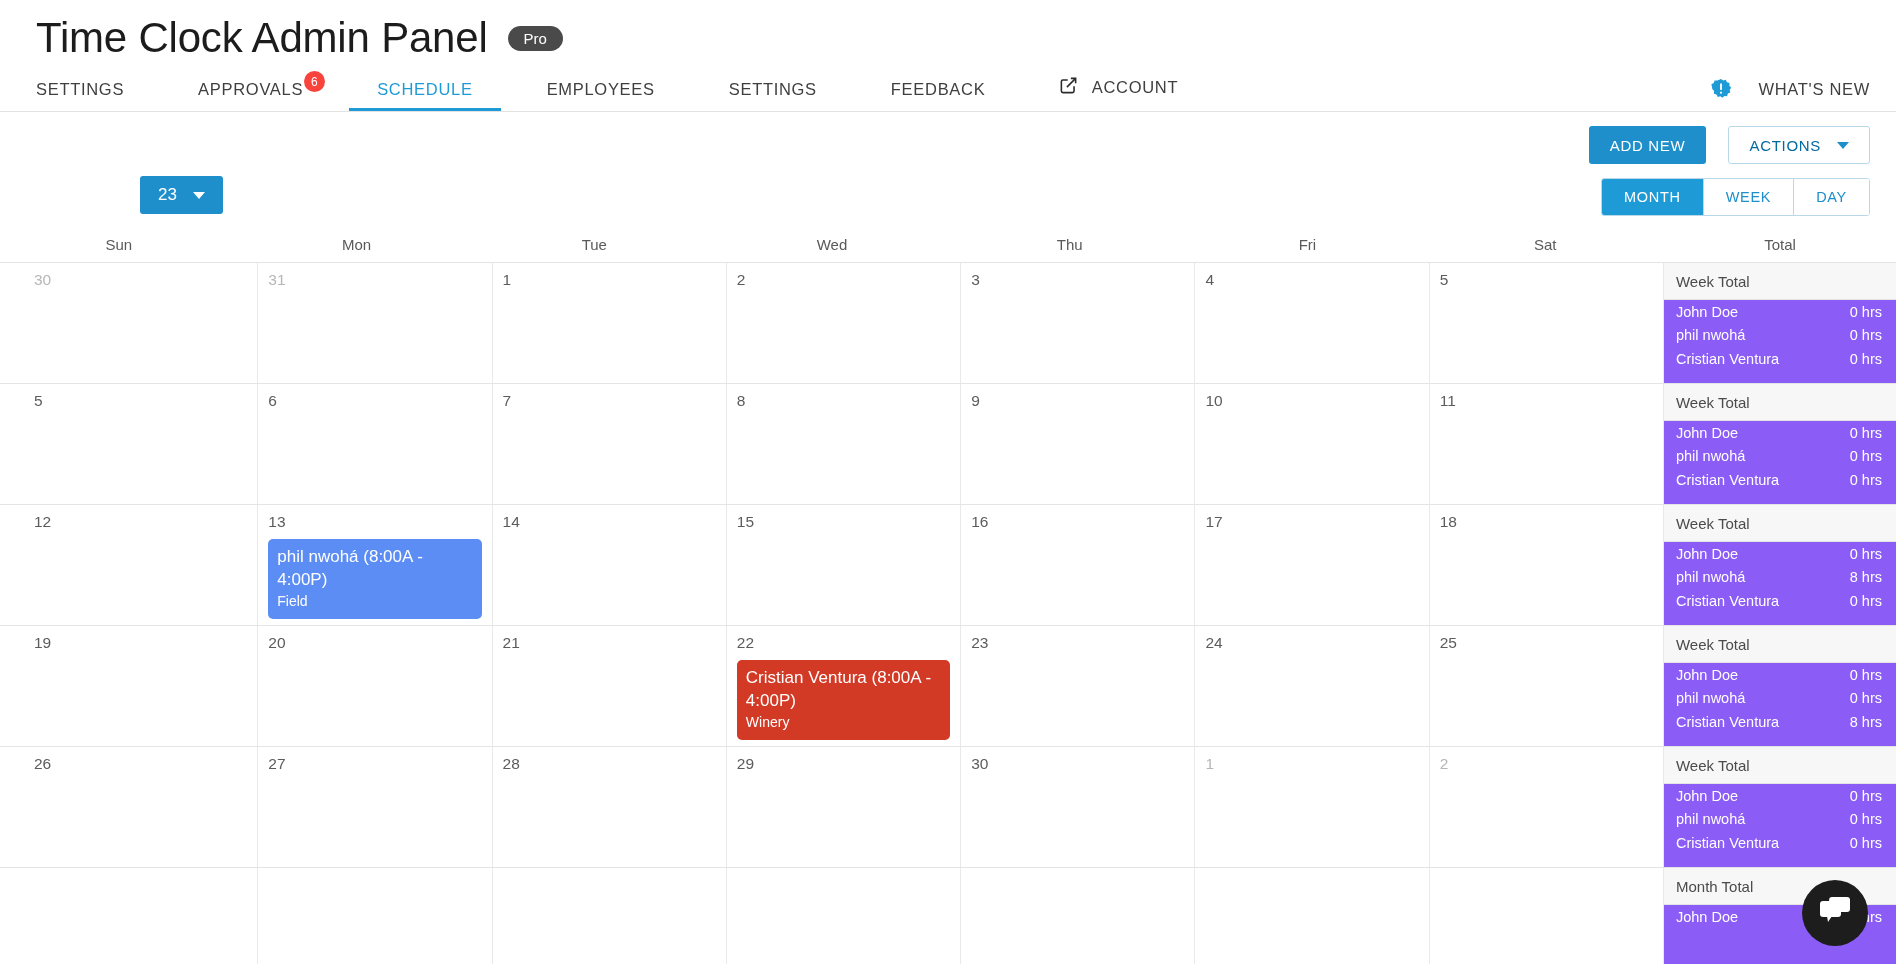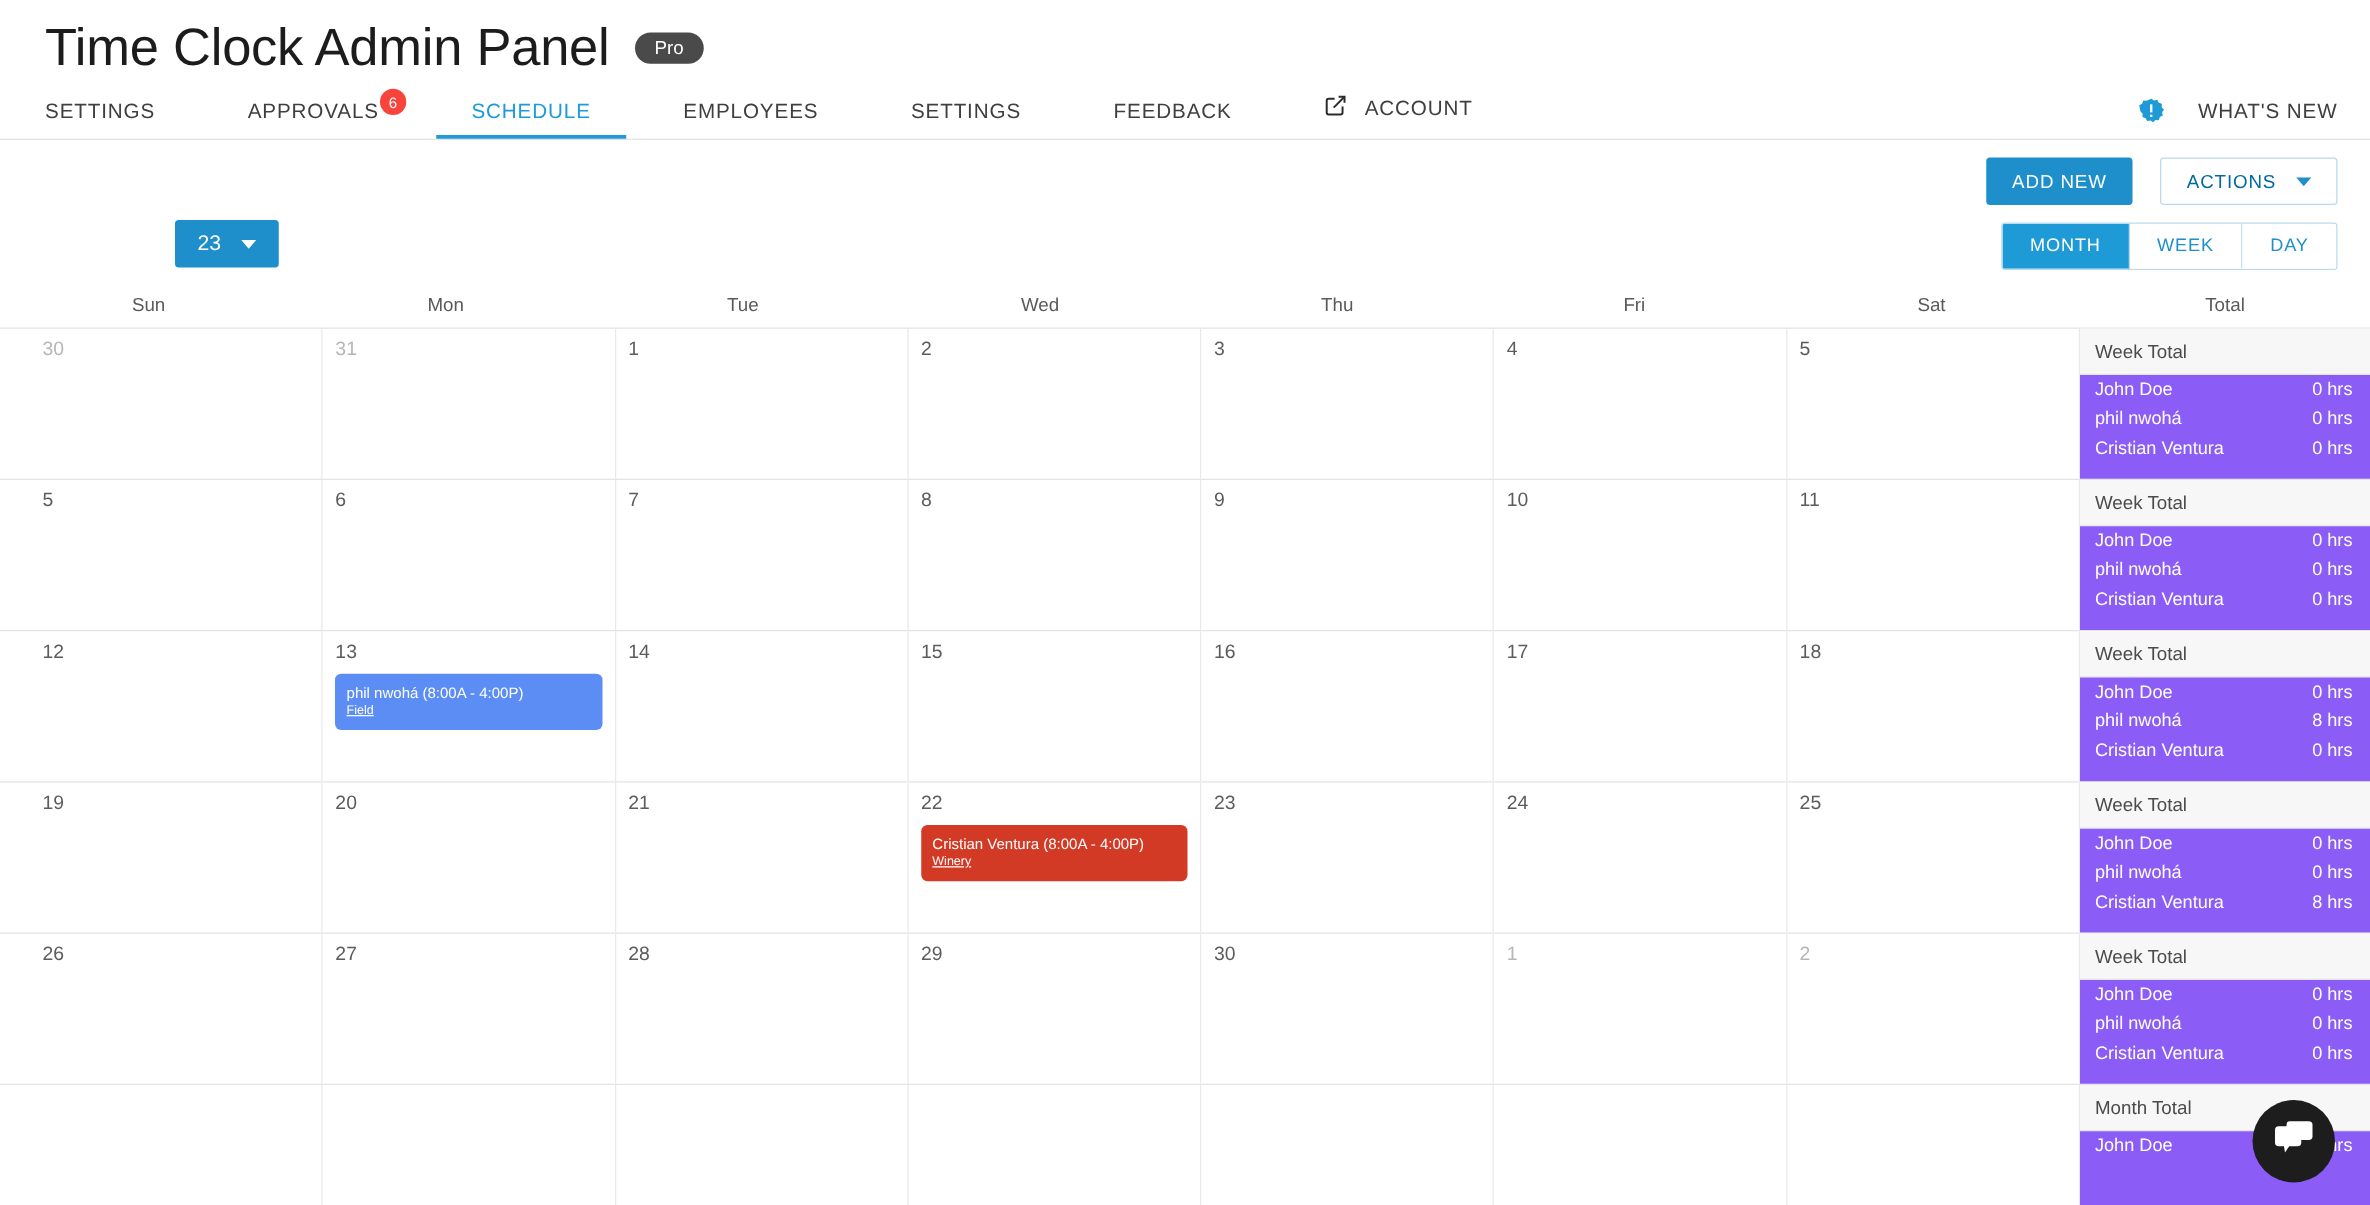--- a/index.html
+++ b/index.html
@@ -98,22 +98,22 @@
     position: relative; border-right: 1px solid #e9e9e9;
     padding: 8px 10px 0 10px; overflow: hidden;
   }
   .day-num { font-size: 15.5px; color: #5c5c5c; }
   .day-num.muted { color: #b6b6b6; }
 
   .event {
     margin-top: 8px; border-radius: 5px; padding: 7px 9px 8px 9px;
     color: #fff; line-height: 1.35; cursor: pointer;
   }
-  .event .ev-title { font-size: 12px; }
-  .event .ev-cat { font-size: 10px; text-decoration: underline; }
+  .event .ev-title { font-size: 17px; }
+  .event .ev-cat { font-size: 14px; }
 
   
   .total-cell { background: #fff; display: flex; flex-direction: column; text-align: right; }
   .total-head {
     height: 37px; display: flex; align-items: center;
     padding-left: 12px; font-size: 15px; color: #4b4b4b;
     background: #f7f7f7; border-bottom: 1px solid #e4e4e4;
   }
   .total-list { flex: 1; background: #8b5cf6; }
   .total-line {

